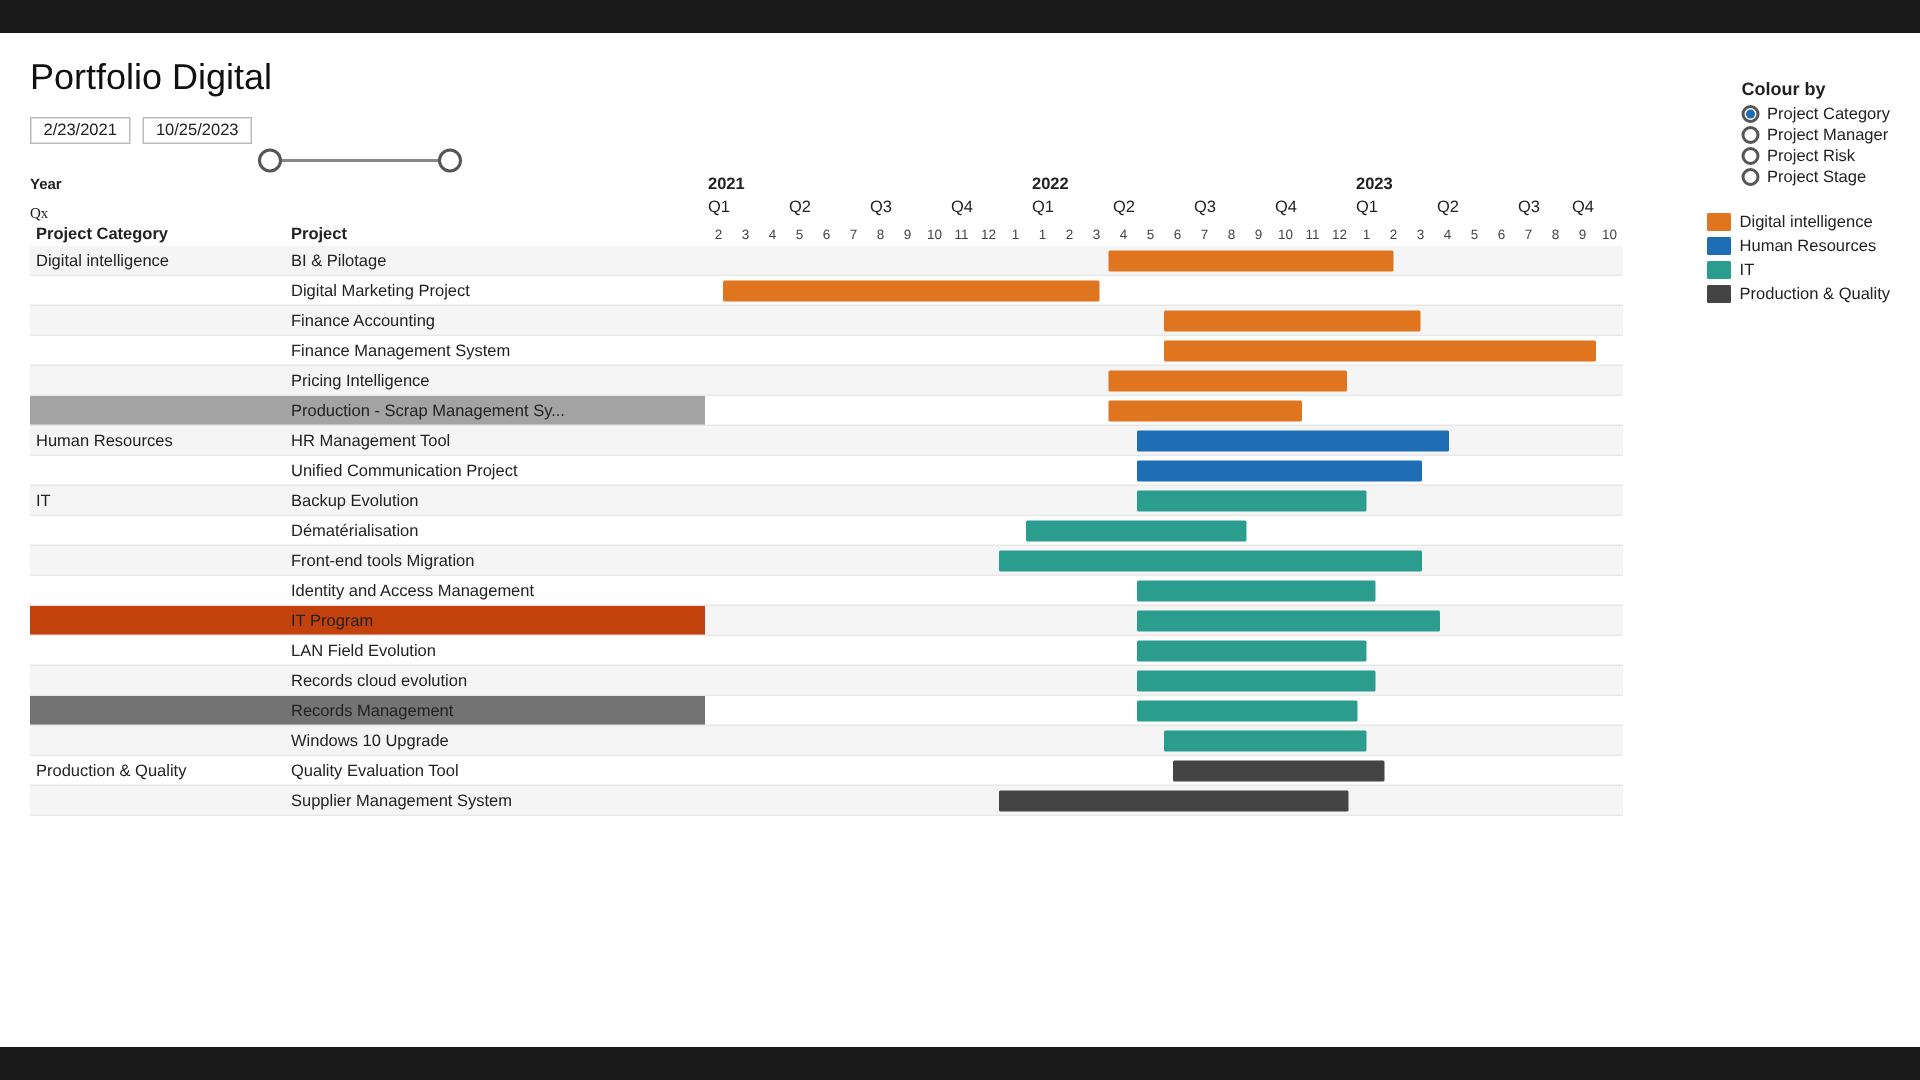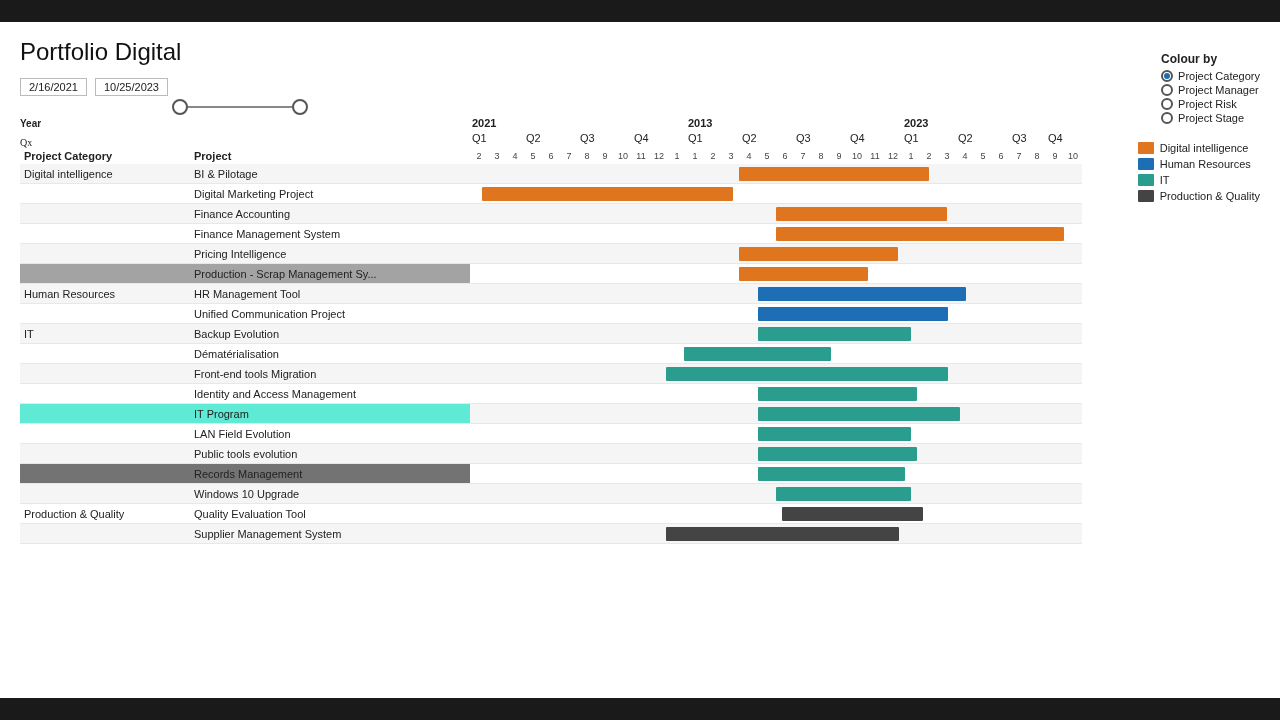--- a/index.html
+++ b/index.html
@@ -195,21 +195,21 @@
   </style>
 </head>
 <body>
 
 <div class="top-bar"></div>
 
 <div class="main-content" style="position:relative;">
   <h1 class="page-title">Portfolio Digital</h1>
 
   <div class="date-range">
-    <div class="date-box">2/16/2021</div>
+    <div class="date-box">2/23/2021</div>
     <div class="date-box">10/25/2023</div>
   </div>
 
   <div class="slider-area">
     <div class="slider-track">
       <div class="slider-thumb left"></div>
       <div class="slider-thumb right"></div>
     </div>
   </div>
 
@@ -251,21 +251,21 @@
 
       <div style="height:16px; display:flex; align-items:center;">
         <div class="project-category-header">Project Category</div>
         <div class="project-name-header">Project</div>
       </div>
     </div>
 
     <div class="gantt-header-area" id="gantt-header">
     <div style="display: flex; height: 18px; align-items: center; font-size: 11px; font-weight: 600;">
           <div style="width: 216px; flex-shrink: 0; padding-left: 2px;">2021</div>
-          <div style="width: 216px; flex-shrink: 0; padding-left: 2px;">2013</div>
+          <div style="width: 216px; flex-shrink: 0; padding-left: 2px;">2022</div>
           <div style="width: 180px; flex-shrink: 0; padding-left: 2px;">2023</div>
         </div>
         <div style="display: flex; height: 16px; align-items: flex-start; font-size: 11px;">
           <div style="width: 54px; flex-shrink: 0; padding-left: 2px;">Q1</div>
           <div style="width: 54px; flex-shrink: 0; padding-left: 2px;">Q2</div>
           <div style="width: 54px; flex-shrink: 0; padding-left: 2px;">Q3</div>
           <div style="width: 54px; flex-shrink: 0; padding-left: 2px;">Q4</div>
           <div style="width: 54px; flex-shrink: 0; padding-left: 2px;">Q1</div>
           <div style="width: 54px; flex-shrink: 0; padding-left: 2px;">Q2</div>
           <div style="width: 54px; flex-shrink: 0; padding-left: 2px;">Q3</div>
@@ -376,31 +376,31 @@
           <div class="proj-cell">Dématérialisation</div>
         </div>
         <div class="data-row" style="background: rgb(245, 245, 245);">
           <div class="cat-cell"></div>
           <div class="proj-cell">Front-end tools Migration</div>
         </div>
         <div class="data-row" style="background: rgb(255, 255, 255);">
           <div class="cat-cell"></div>
           <div class="proj-cell">Identity and Access Management</div>
         </div>
-        <div class="data-row" style="background: #5eead4;">
+        <div class="data-row" style="background: #c2410c;">
           <div class="cat-cell"></div>
           <div class="proj-cell">IT Program</div>
         </div>
         <div class="data-row" style="background: rgb(255, 255, 255);">
           <div class="cat-cell"></div>
           <div class="proj-cell">LAN Field Evolution</div>
         </div>
         <div class="data-row" style="background: rgb(245, 245, 245);">
           <div class="cat-cell"></div>
-          <div class="proj-cell">Public tools evolution</div>
+          <div class="proj-cell">Records cloud evolution</div>
         </div>
         <div class="data-row" style="background: #737373;">
           <div class="cat-cell"></div>
           <div class="proj-cell">Records Management</div>
         </div>
         <div class="data-row" style="background: rgb(245, 245, 245);">
           <div class="cat-cell"></div>
           <div class="proj-cell">Windows 10 Upgrade</div>
         </div>
         <div class="data-row" style="background: rgb(255, 255, 255);">

